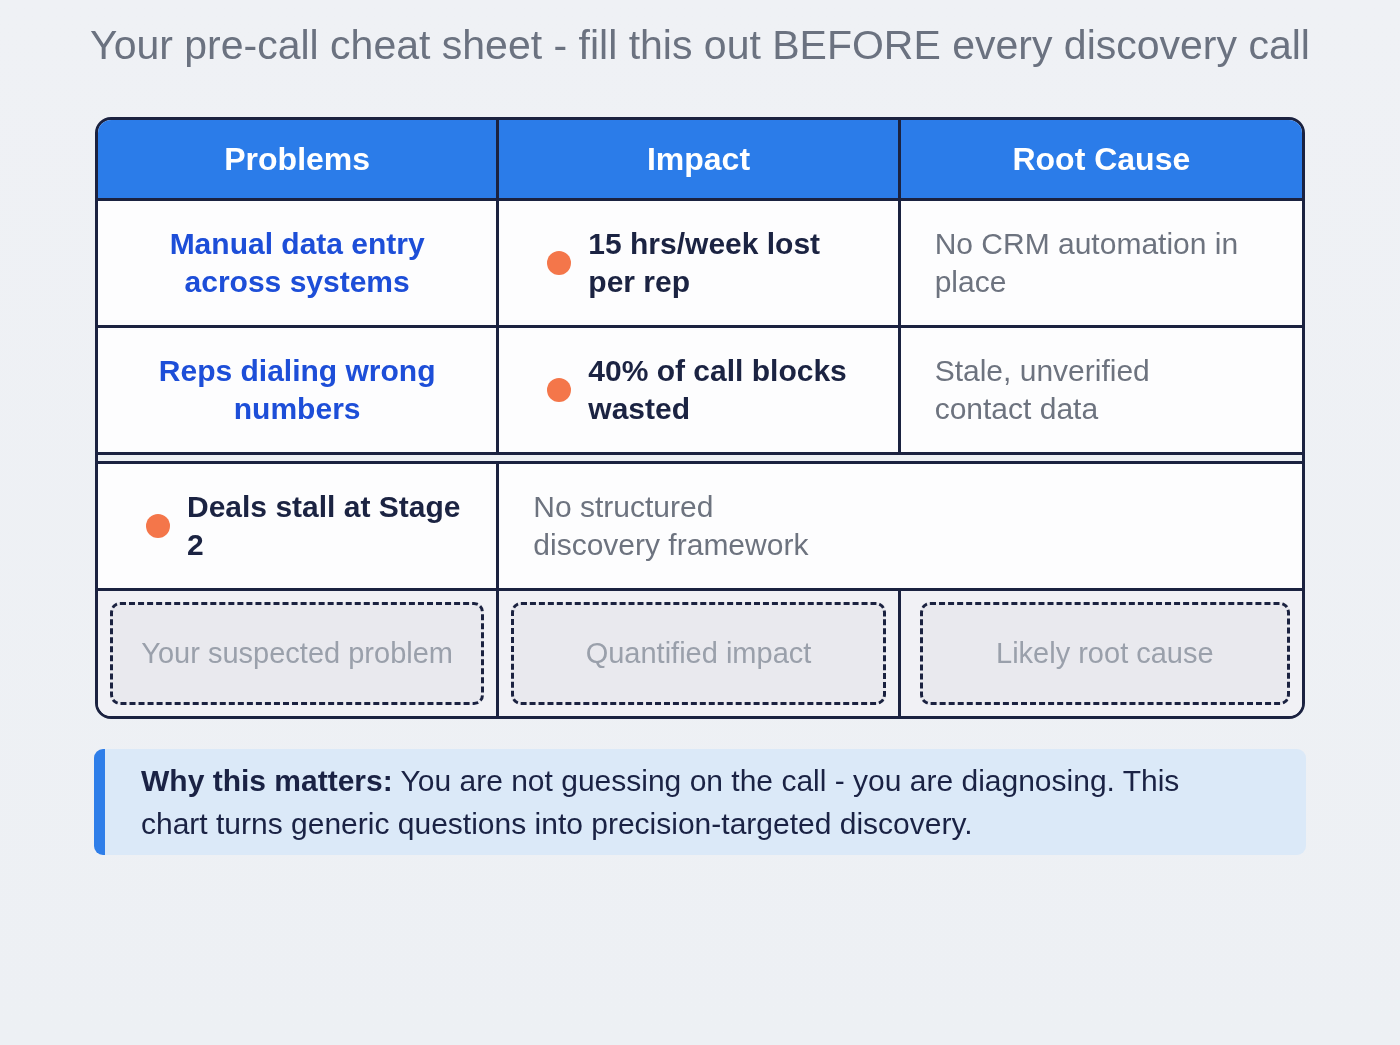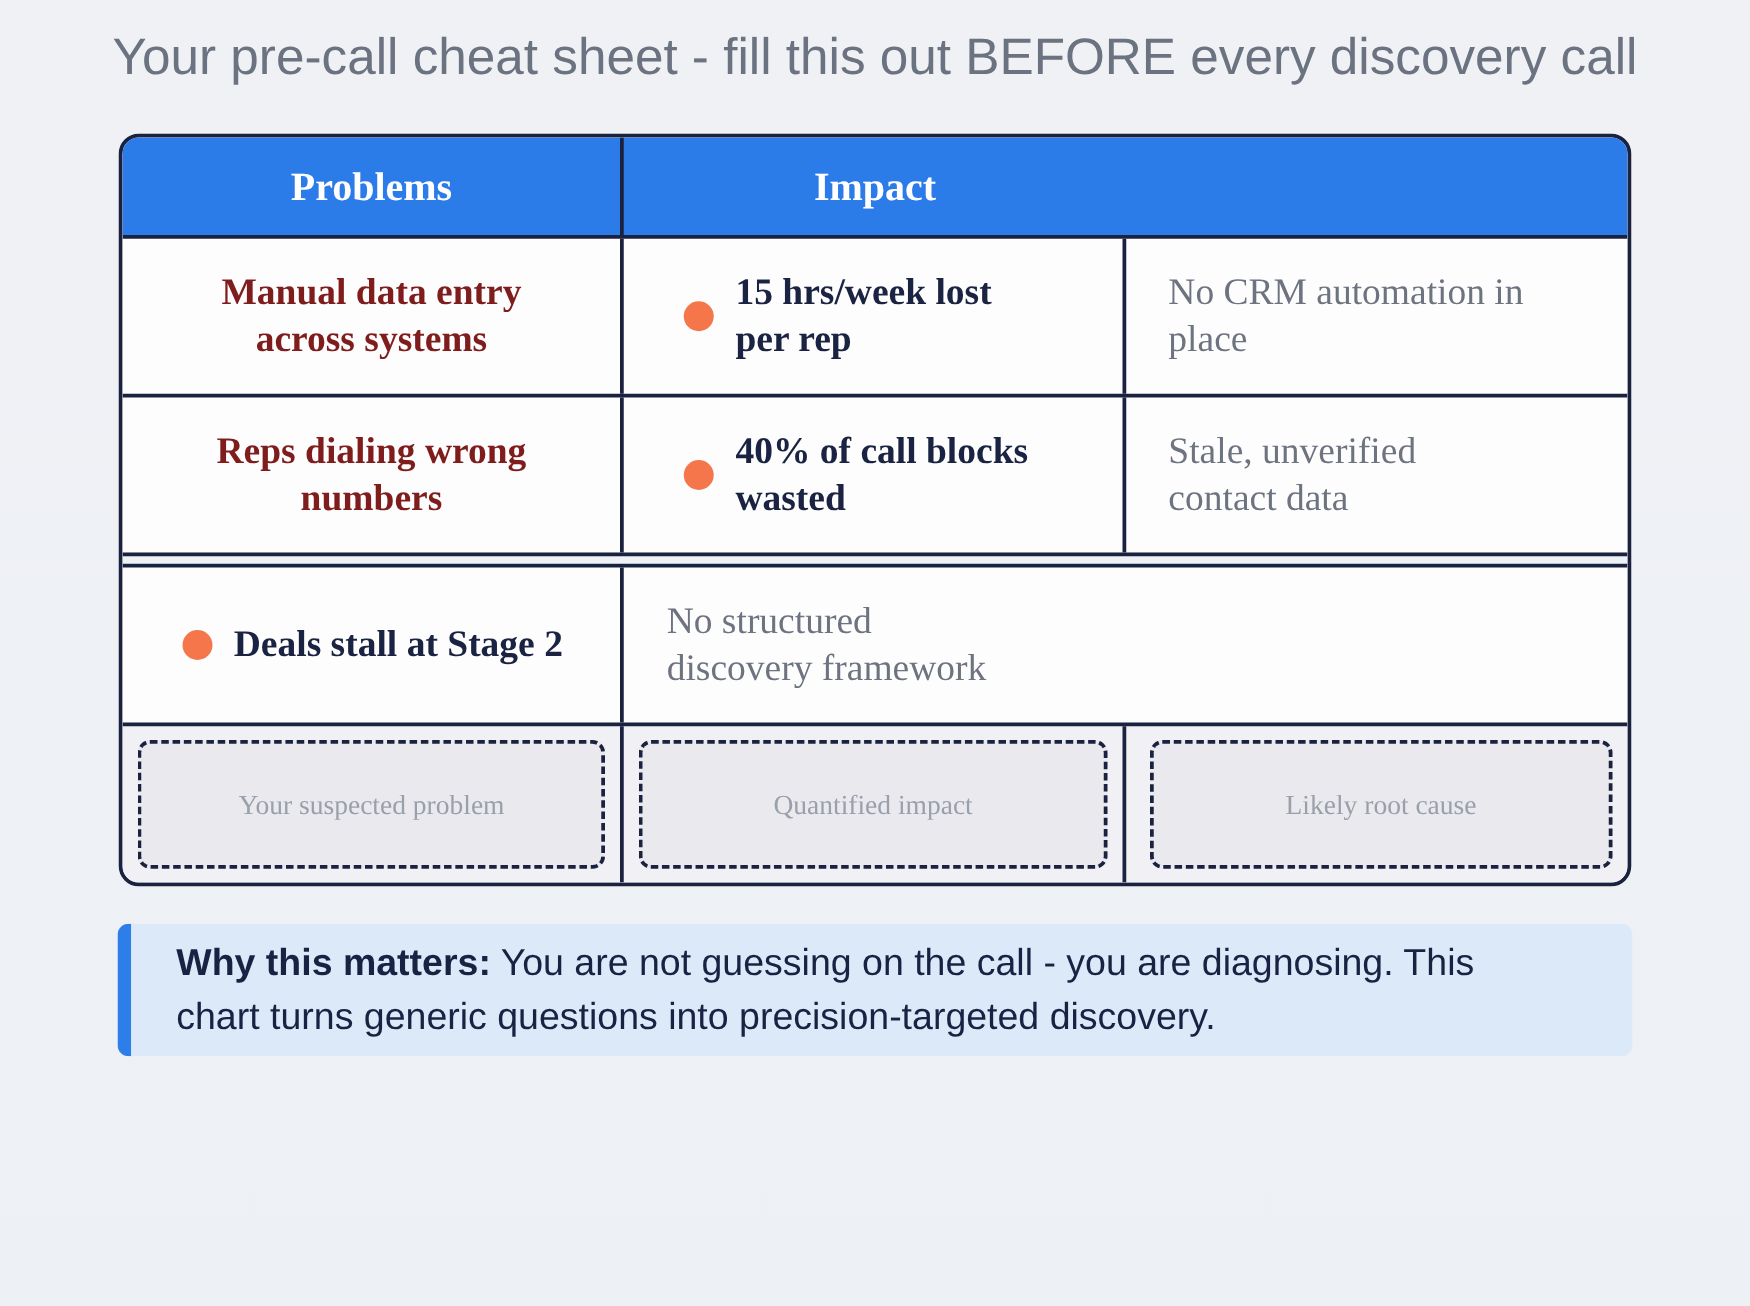--- a/index.html
+++ b/index.html
@@ -23,26 +23,25 @@
   .page-subtitle {
     margin-top: 22px;
     text-align: center;
     font-size: 41px;
     font-weight: 400;
     color: #6b7280;
   }
 
   .ptable {
     width: 1210px;
-    margin: 38px auto 0 auto;
+    margin: 48px auto 0 auto;
     background: #fdfdfe;
     border: 3px solid #1b2240;
     border-radius: 16px;
     overflow: hidden;
-    font-family: Liberation Serif, serif;
   }
   .trow {
     display: grid;
     grid-template-columns: 1fr 1fr 1fr;
   }
   .thead { background: #2b7ce9; height: 78px; }
   .hcell {
     display: flex; align-items: center; justify-content: center;
     font-size: 32px; font-weight: 700; color: #ffffff;
     border-right: 3px solid #1b2240;
@@ -52,21 +51,21 @@
   .body-row { height: 127px; border-top: 3px solid #1b2240; background: #fdfdfe; }
   .cell {
     border-right: 3px solid #1b2240;
     display: flex; align-items: center;
     font-size: 30px; line-height: 1.28;
     white-space: pre-line;
   }
   .cell:last-child { border-right: none; }
   .cell-problem {
     justify-content: center; text-align: center;
-    font-weight: 700; color: #7f1d1d; padding: 0 25px;
+    font-weight: 700; color: #1d4ed8; padding: 0 25px;
   }
   .cell-impact {
     font-weight: 700; color: #1b2342;
     padding: 0 20px 0 48px;
   }
   .dot {
     width: 24px; height: 24px; border-radius: 50%;
     background: #f4764a; flex: 0 0 auto; margin-right: 17px;
   }
   .cell-root {
@@ -85,21 +84,21 @@
     display: flex; align-items: center; justify-content: center;
     padding: 11px 12px;
   }
   .pcell:last-child { border-right: none; padding-left: 19px; }
   .dash-box {
     width: 100%; height: 100%;
     background: #e9e9ee;
     border: 3px dashed #1b2240;
     border-radius: 10px;
     display: flex; align-items: center; justify-content: center;
-    font-size: 22px; color: #9aa0ab;
+    font-size: 29px; color: #9aa0ab;
   }
 
   .callout {
     width: 1212px;
     margin: 30px auto 0 auto;
     height: 106px;
     display: flex;
     border-radius: 9px;
     overflow: hidden;
   }
@@ -121,20 +120,21 @@
 
 <div class="page">
 
   <p class="page-subtitle">Your pre-call cheat sheet - fill this out BEFORE every discovery call</p>
 
   <div class="ptable">
 
     <div class="trow thead">
       <div class="hcell">Problems</div>
       <div class="hcell">Impact</div>
+      <div class="hcell">Root Cause</div>
     </div>
 
     <div class="trow body-row">
       <div class="cell cell-problem">Manual data entry
 across systems</div>
       <div class="cell cell-impact">
         <span class="dot"></span>
         <span>15 hrs/week lost
 per rep</span>
       </div>

